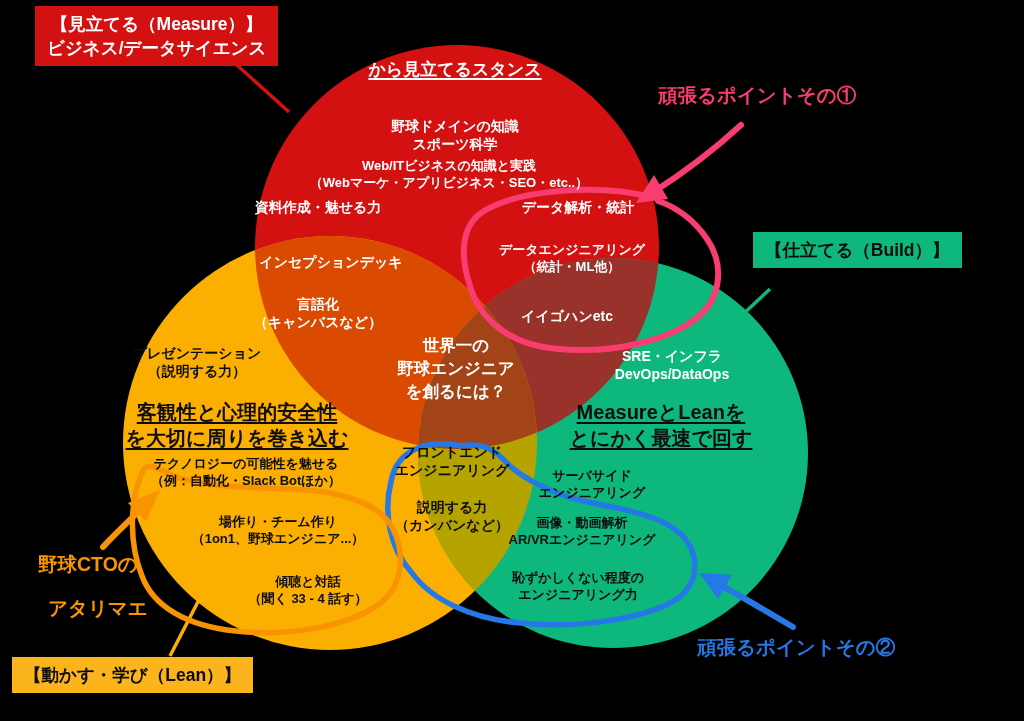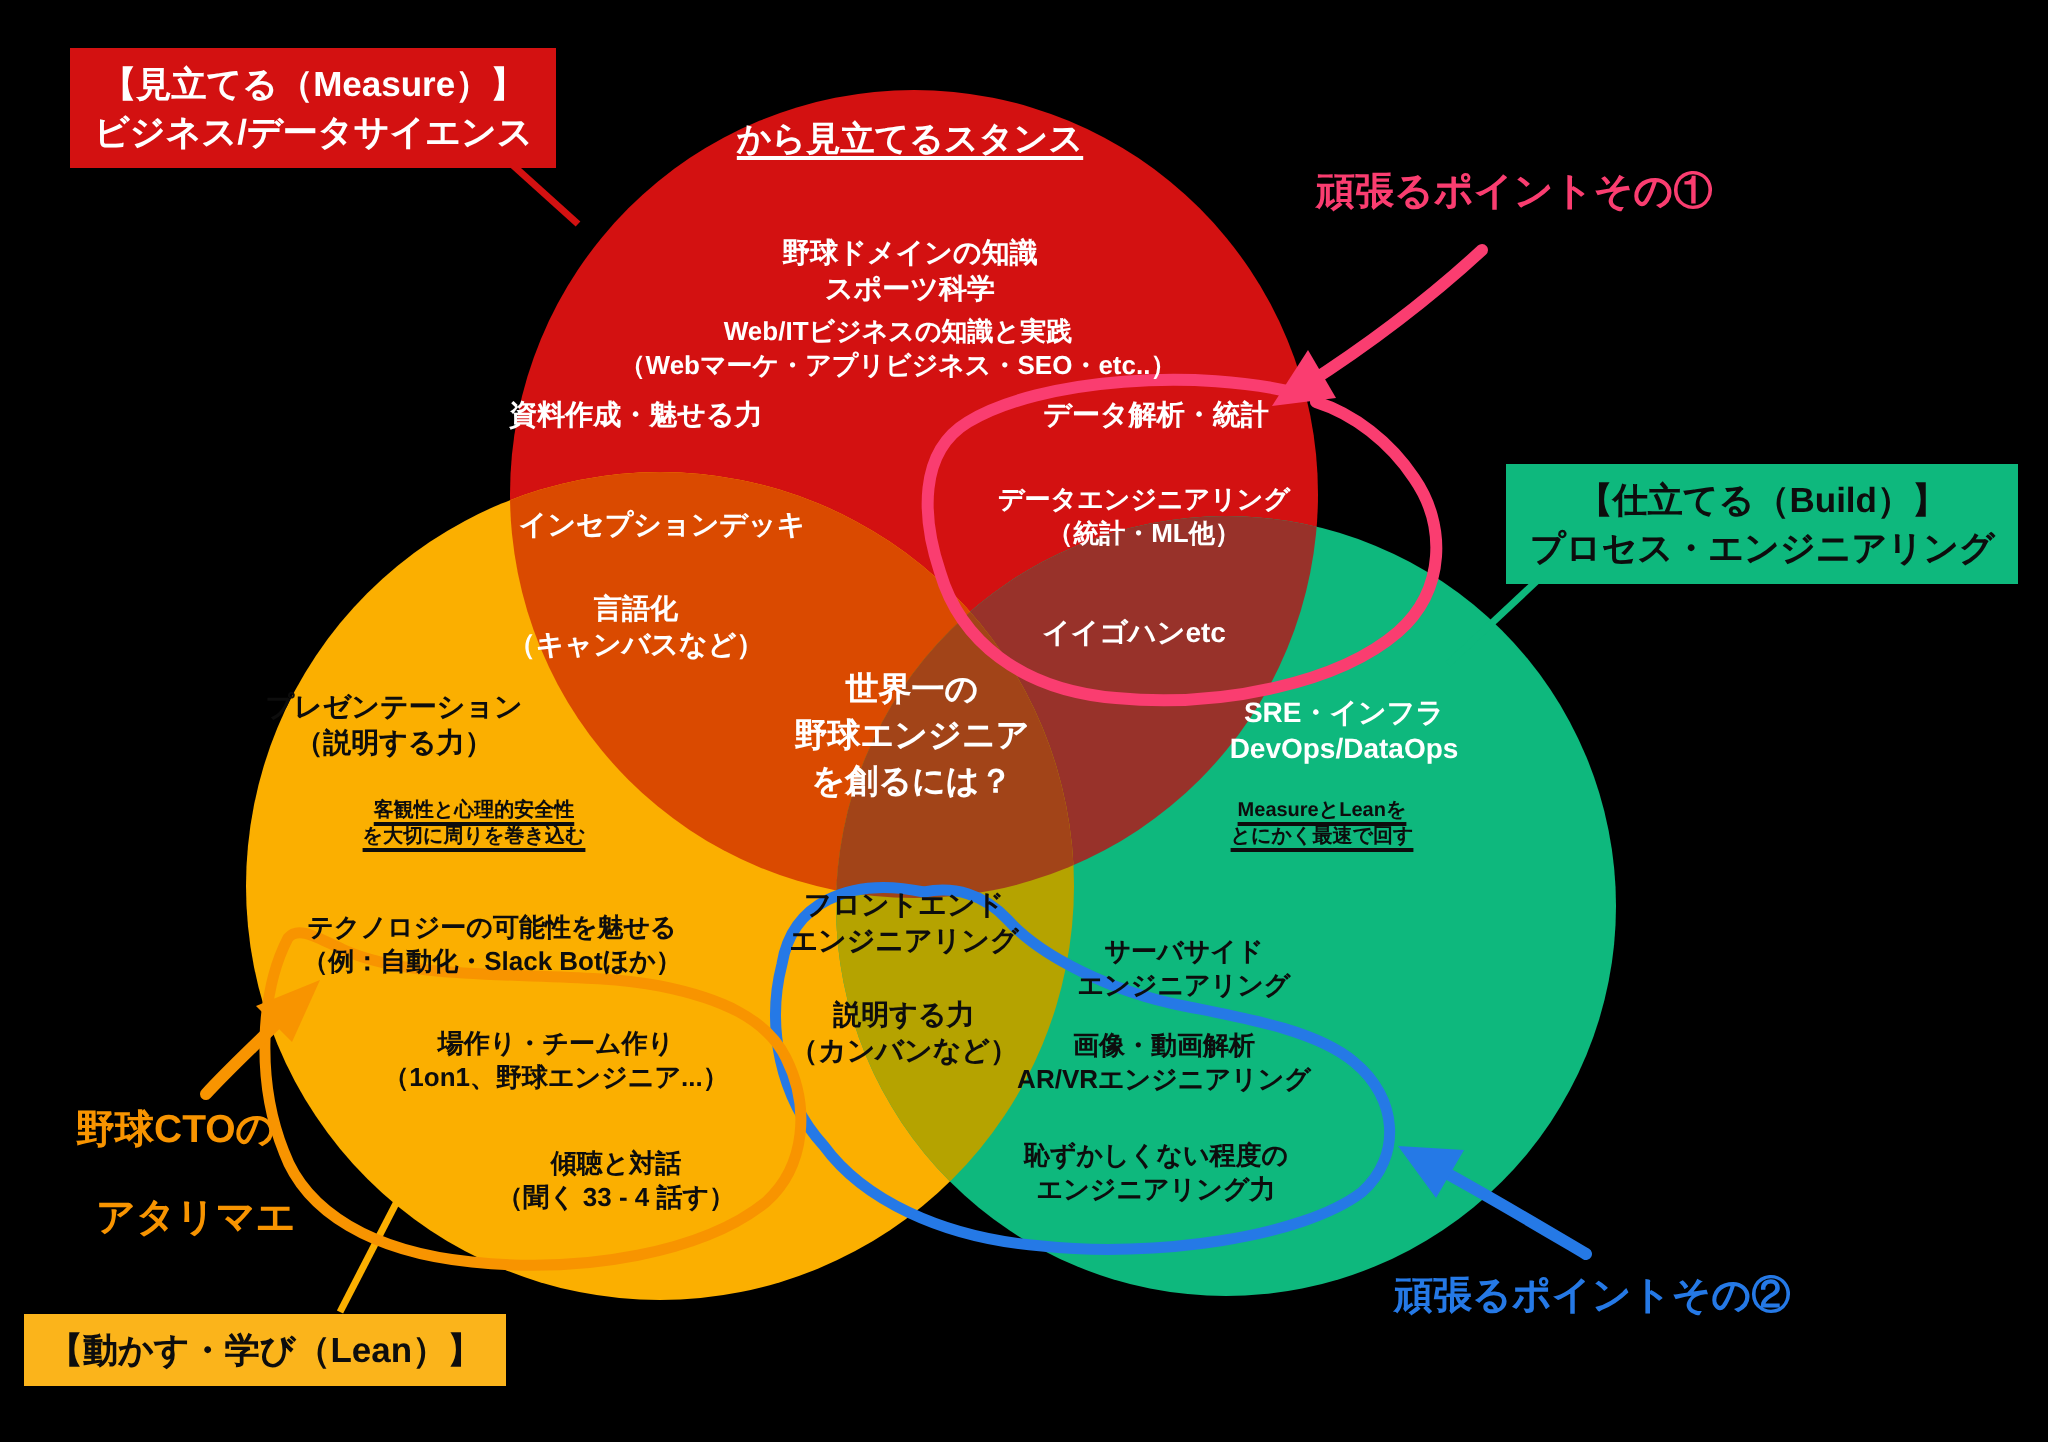--- a/index.html
+++ b/index.html
@@ -13,21 +13,21 @@
   svg.layer { position:absolute; left:0; top:0; }
   .txt {
     position:absolute; transform:translateX(-50%);
     text-align:center; font-weight:bold; white-space:nowrap; line-height:1.32;
   }
   .white { color:#ffffff; }
   .black { color:#0d0d0d; }
   .u > div { text-decoration:underline; text-decoration-thickness:2px; text-underline-offset:3px; }
   .s13 { font-size:13px; }
   .s14 { font-size:14px; }
-  .s15 { font-size:10px; }
+  .s15 { font-size:20px; }
   .s16 { font-size:16.5px; line-height:1.4; }
   .s17 { font-size:17px; }
   .s19 { font-size:19.5px; }
   .box {
     position:absolute; font-weight:bold; text-align:center;
     padding:6px 12px; line-height:1.38; font-size:17.5px; white-space:nowrap;
   }
   .box-measure { background:var(--c-red); color:#fff; }
   .box-build   { background:var(--c-green); color:#0d0d0d; }
   .box-lean    { background:var(--c-lean_box_bg); color:#0d0d0d; }
@@ -172,27 +172,26 @@
   </div>
   <div class="txt black s13" style="left:582px;top:514px">
     <div>画像・動画解析</div>
     <div>AR/VRエンジニアリング</div>
   </div>
   <div class="txt black s13" style="left:578px;top:569px">
     <div>恥ずかしくない程度の</div>
     <div>エンジニアリング力</div>
   </div>
 
-  <div class="box box-measure" style="left:35px;top:24px">
+  <div class="box box-measure" style="left:35px;top:6px">
     <div>【見立てる（Measure）】</div>
     <div>ビジネス/データサイエンス</div>
   </div>
   <div class="box box-build" style="left:753px;top:232px">
     <div>【仕立てる（Build）】</div>
-    <div>プロセス・エンジニアリング</div>
   </div>
   <div class="box box-lean" style="left:12px;top:657px">
     <div>【動かす・学び（Lean）】</div>
   </div>
 
   <div class="callout pink-text s19" style="left:658px;top:82px">
     <div>頑張るポイントその①</div>
   </div>
   <div class="callout blue-text s19" style="left:697px;top:634px">
     <div>頑張るポイントその②</div>

